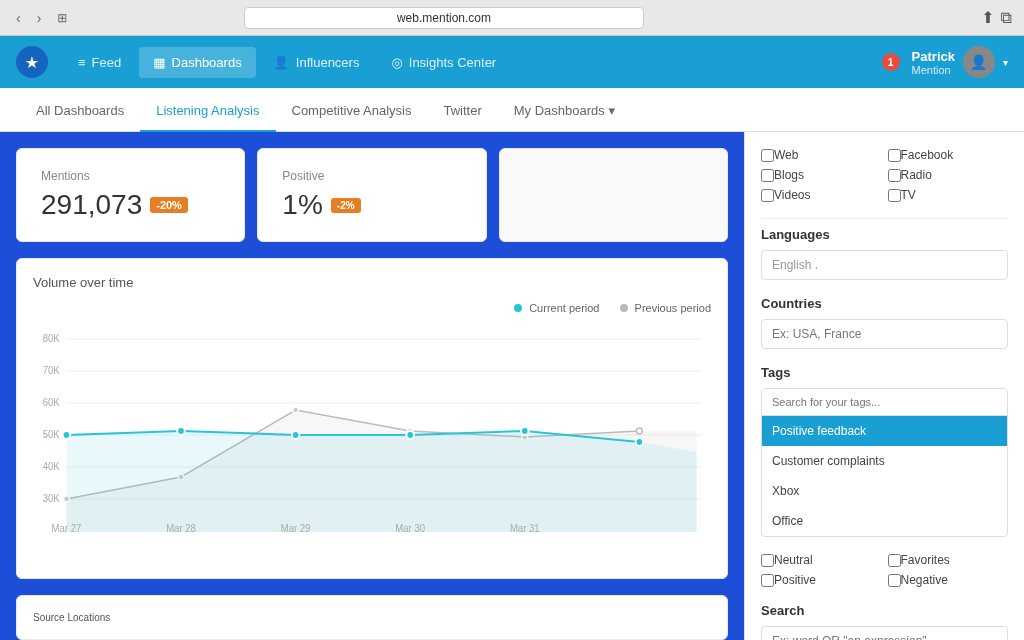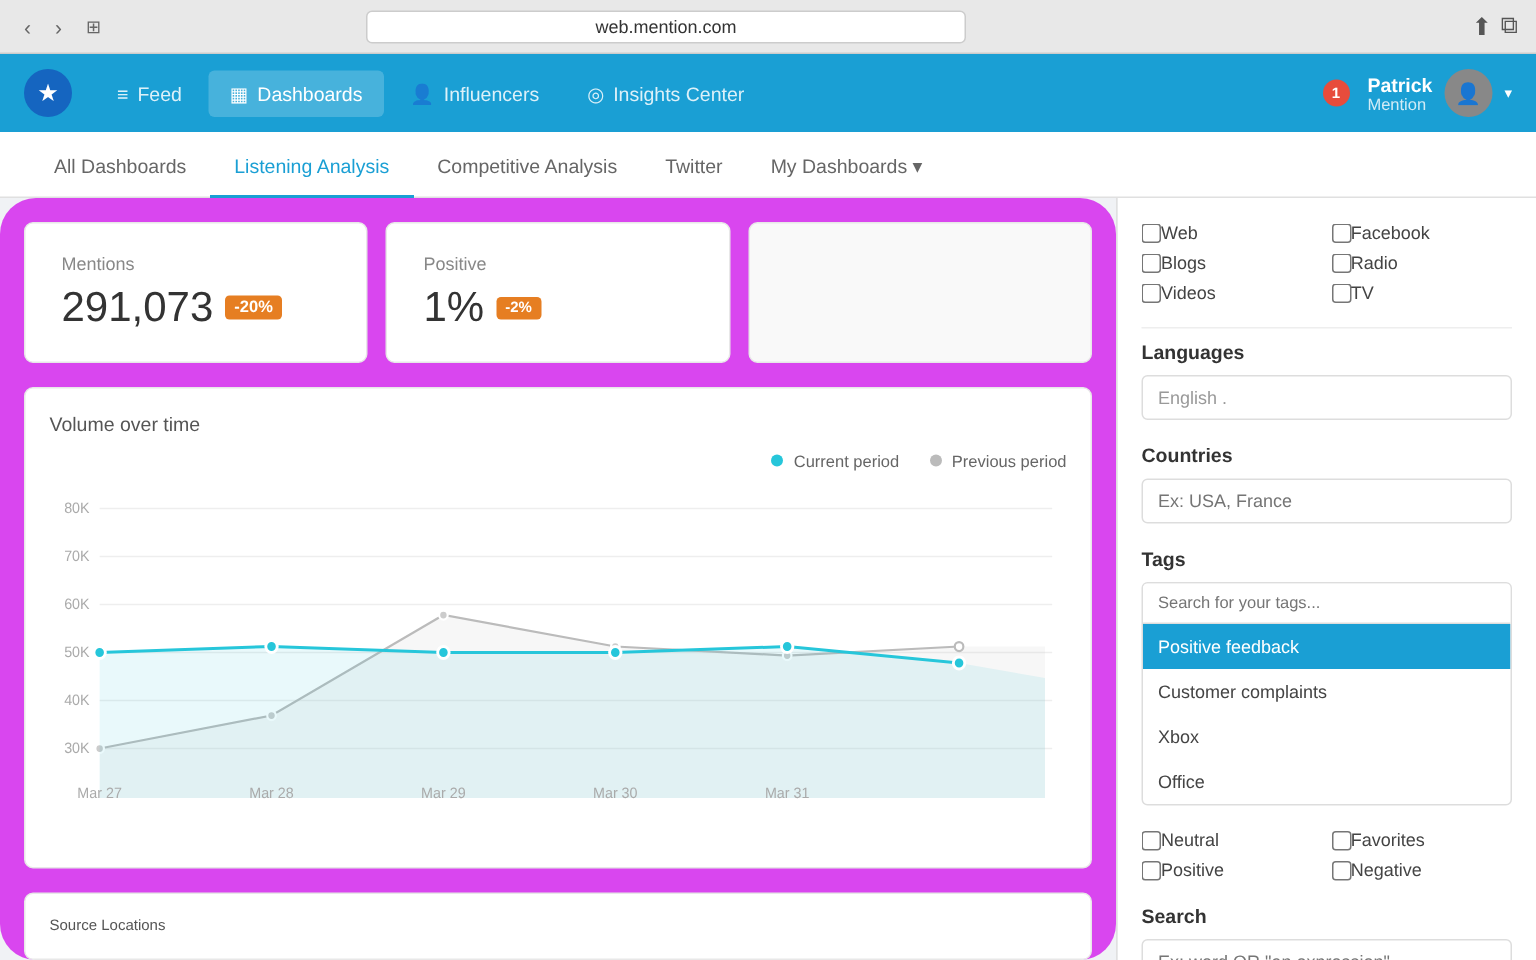--- a/index.html
+++ b/index.html
@@ -77,21 +77,21 @@
     .sub-nav-item {
       padding: 12px 16px; font-size: 13px; color: #666; cursor: pointer;
       border-bottom: 2px solid transparent; margin-bottom: -1px;
     }
     .sub-nav-item.active { color: #1a9fd4; border-bottom-color: #1a9fd4; font-weight: 500; }
 
     
     .main-layout { display: flex; height: calc(640px - 36px - 52px - 44px); overflow: hidden; }
 
     
-    .content-area { flex: 1; overflow-y: auto; padding: 16px; background: #d946ef; border-radius: 24px; }
+    .content-area { flex: 1; overflow-y: auto; padding: 16px; background: #1d4ed8; }
 
     
     .stats-row { display: flex; gap: 12px; margin-bottom: 16px; }
     .stat-card {
       background: white; border-radius: 6px; padding: 20px 24px;
       flex: 1; border: 1px solid #e8e8e8;
     }
     .stat-label { font-size: 12px; color: #888; margin-bottom: 6px; }
     .stat-value { font-size: 28px; font-weight: 300; color: #333; display: flex; align-items: center; gap: 8px; }
     .stat-badge {

